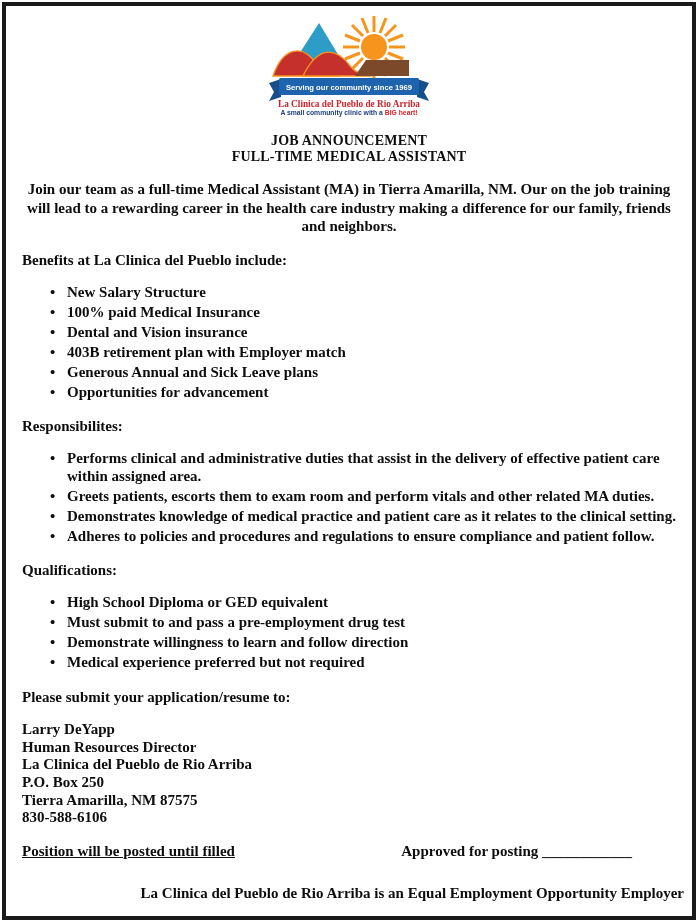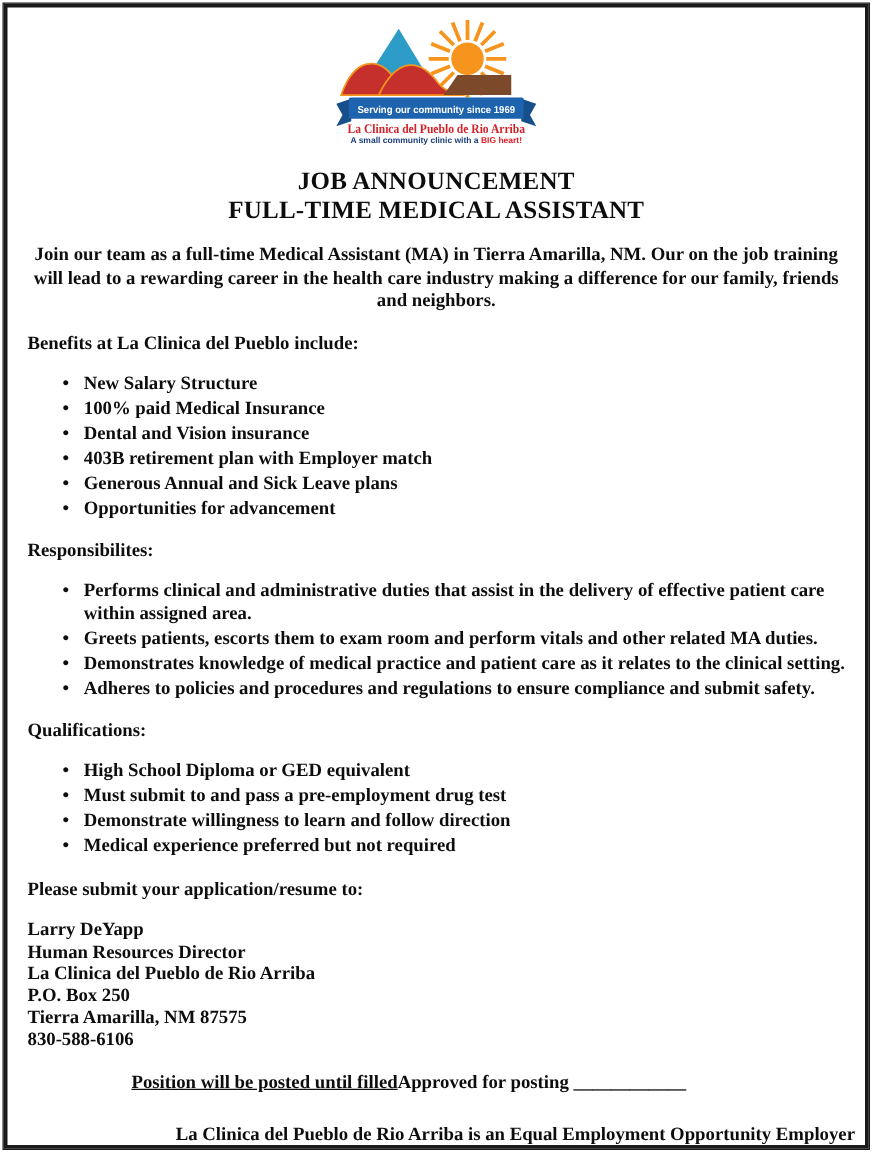--- a/index.html
+++ b/index.html
@@ -22,21 +22,21 @@
     position: absolute;
     top: 3px; left: 3px; right: 3px; bottom: 3px;
     border: 3px solid #1a1a1a;
     box-sizing: border-box;
     padding: 5px 8px 0 8px;
     overflow: hidden;
   }
   .logo-wrap { text-align: center; margin-top: 2px; }
   .logo-wrap svg { display: inline-block; }
 
-  .title-block { text-align: center; font-size: 20px; line-height: 1.16; margin-top: 12px; letter-spacing: 0.2px; }
+  .title-block { text-align: center; font-size: 14px; line-height: 1.16; margin-top: 12px; letter-spacing: 0.2px; }
 
   .intro { text-align: center; font-size: 15px; line-height: 1.22; margin: 15px 4px 0 4px; }
 
   .section-heading { font-size: 15px; margin-top: 17px; padding-left: 8px; }
 
   ul.bullets {
     margin: 14px 0 0 0;
     padding: 0 0 0 53px;
     list-style: none;
     font-size: 15px;
@@ -48,21 +48,21 @@
     position: absolute;
     left: -17px;
     font-size: 15px;
   }
 
   .submit-heading { font-size: 15px; margin-top: 18px; padding-left: 8px; }
   .contact-block { margin-top: 15px; padding-left: 8px; font-size: 15px; line-height: 1.17; }
 
   .footer-row {
     display: flex;
-    justify-content: center;
+    justify-content: space-between;
     align-items: baseline;
     margin-top: 16px;
     padding: 0 52px 0 8px;
     font-size: 15px;
   }
   .posting-note { text-decoration: underline; }
   .eeo-line {
     text-align: right;
     font-size: 15px;
     margin-top: 25px;
@@ -133,21 +133,21 @@
       <li>403B retirement plan with Employer match</li>
       <li>Generous Annual and Sick Leave plans</li>
       <li>Opportunities for advancement</li>
     </ul>
 
     <div class="section-heading">Responsibilites:</div>
     <ul class="bullets">
       <li>Performs clinical and administrative duties that assist in the delivery of effective patient care within assigned area.</li>
       <li>Greets patients, escorts them to exam room and perform vitals and other related MA duties.</li>
       <li>Demonstrates knowledge of medical practice and patient care as it relates to the clinical setting.</li>
-      <li>Adheres to policies and procedures and regulations to ensure compliance and submit safety.</li>
+      <li>Adheres to policies and procedures and regulations to ensure compliance and patient follow.</li>
     </ul>
 
     <div class="section-heading">Qualifications:</div>
     <ul class="bullets">
       <li>High School Diploma or GED equivalent</li>
       <li>Must submit to and pass a pre-employment drug test</li>
       <li>Demonstrate willingness to learn and follow direction</li>
       <li>Medical experience preferred but not required</li>
     </ul>
 

